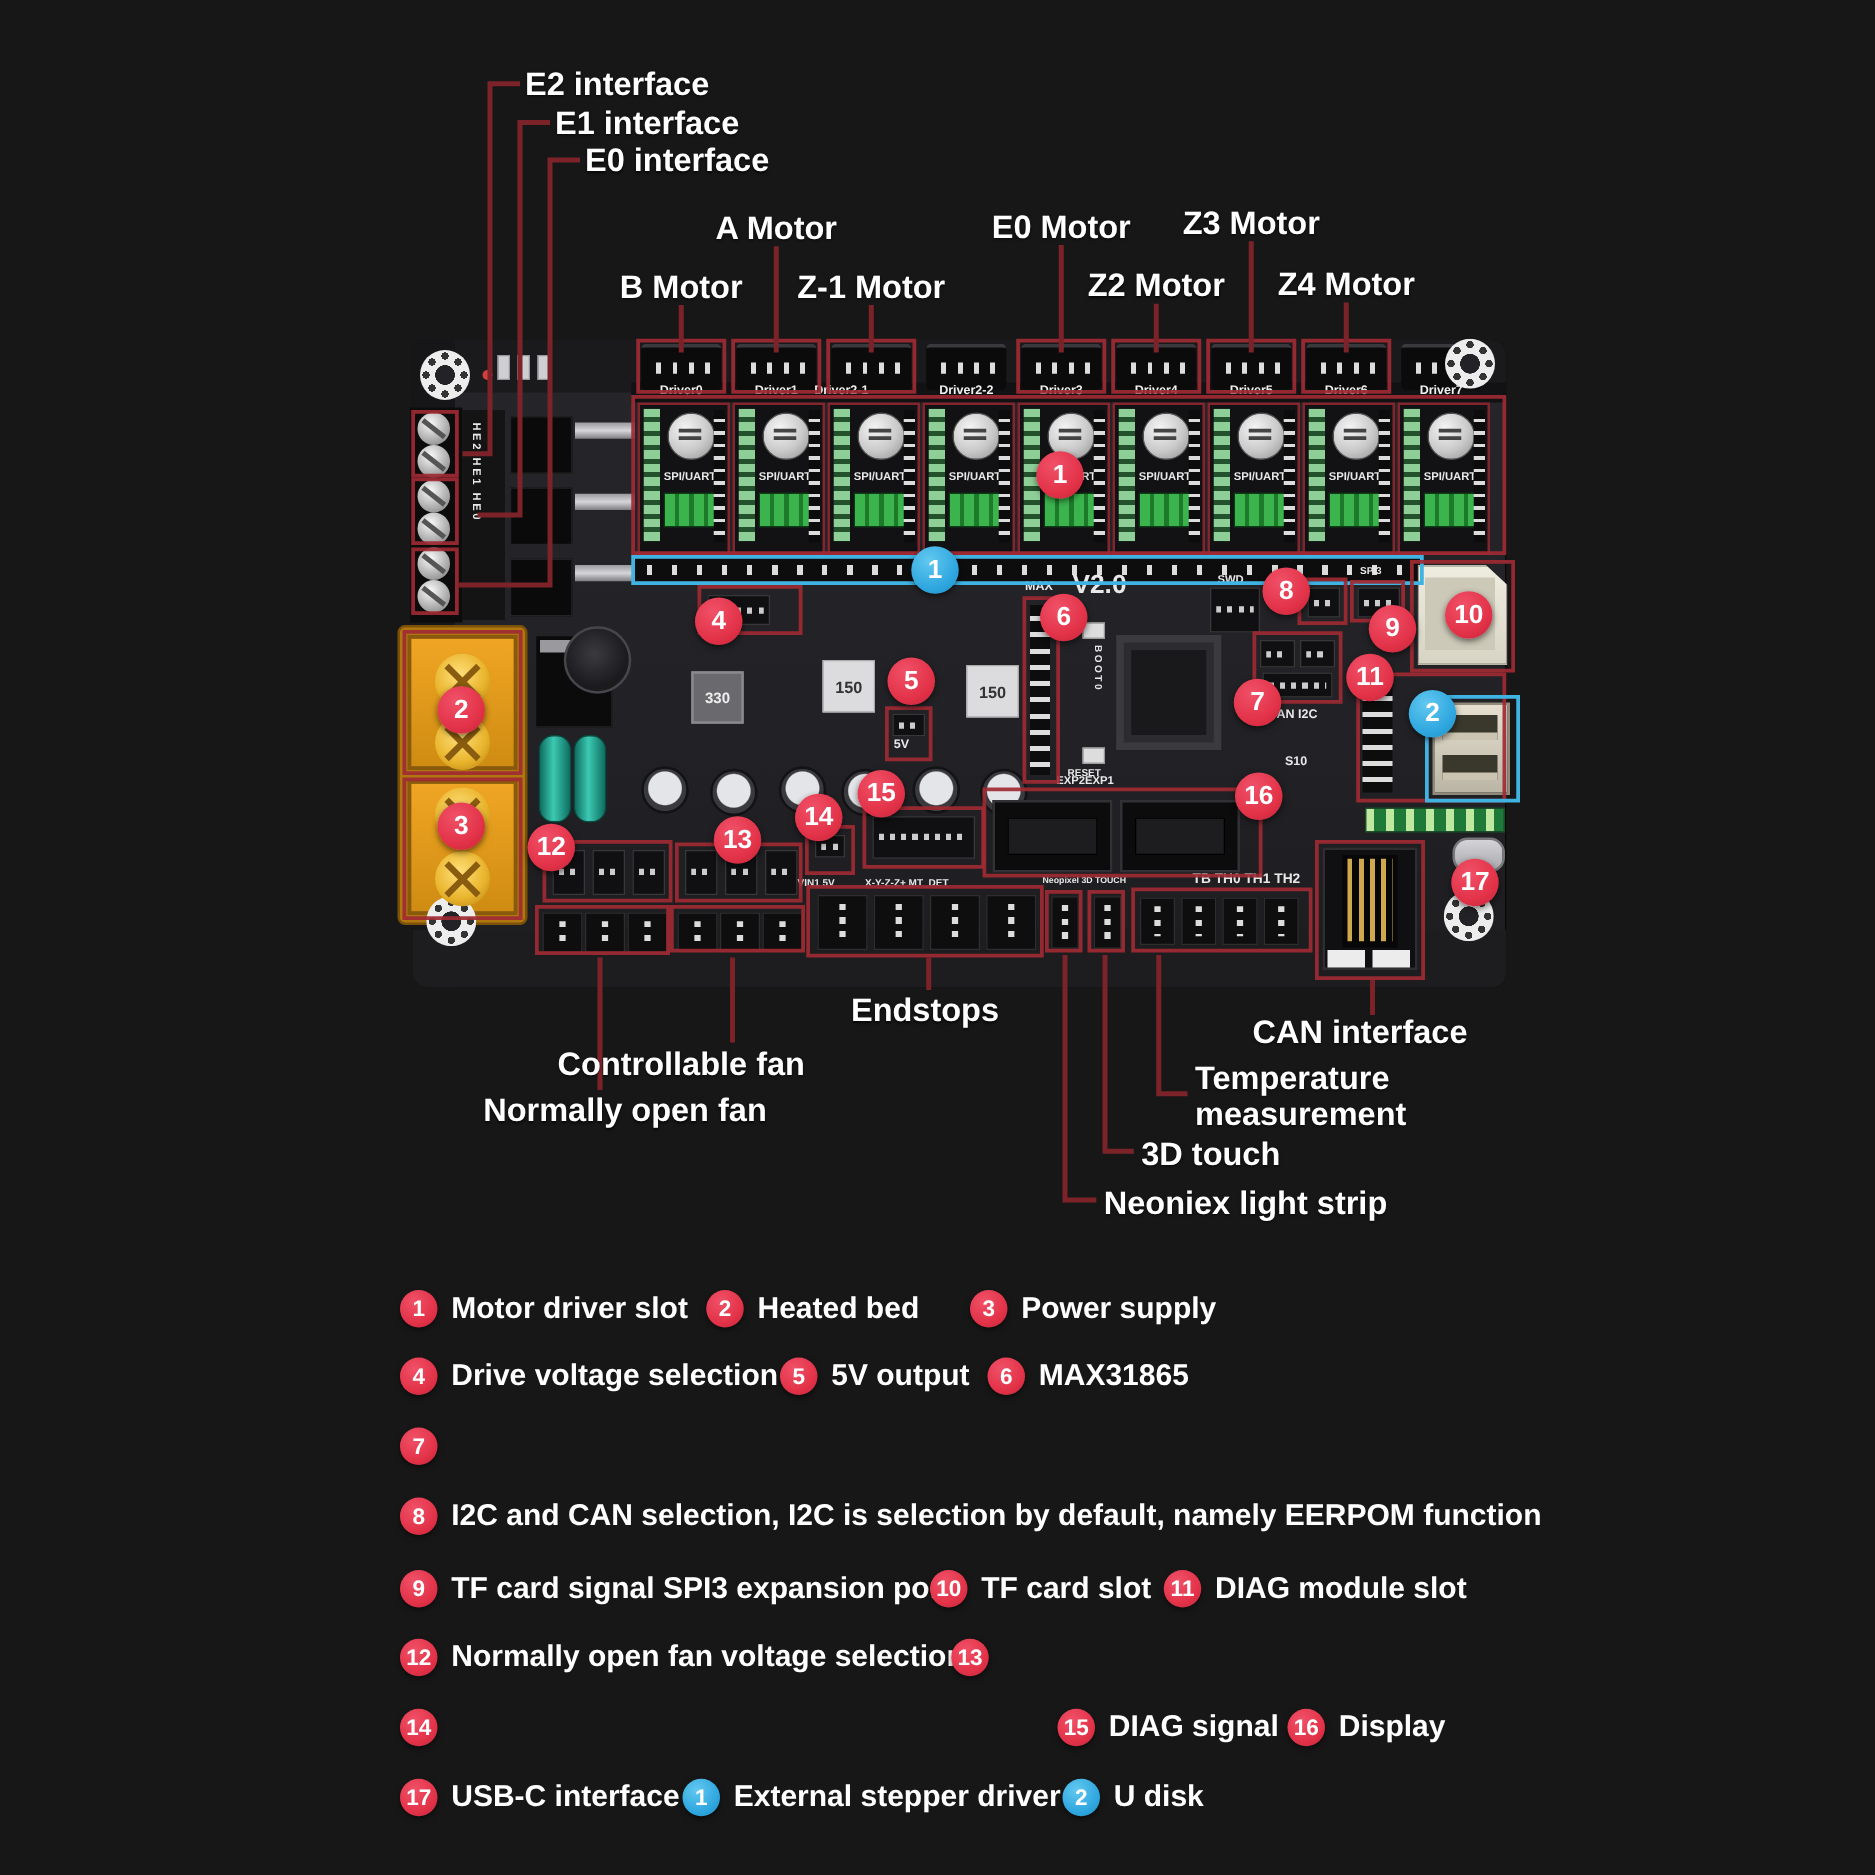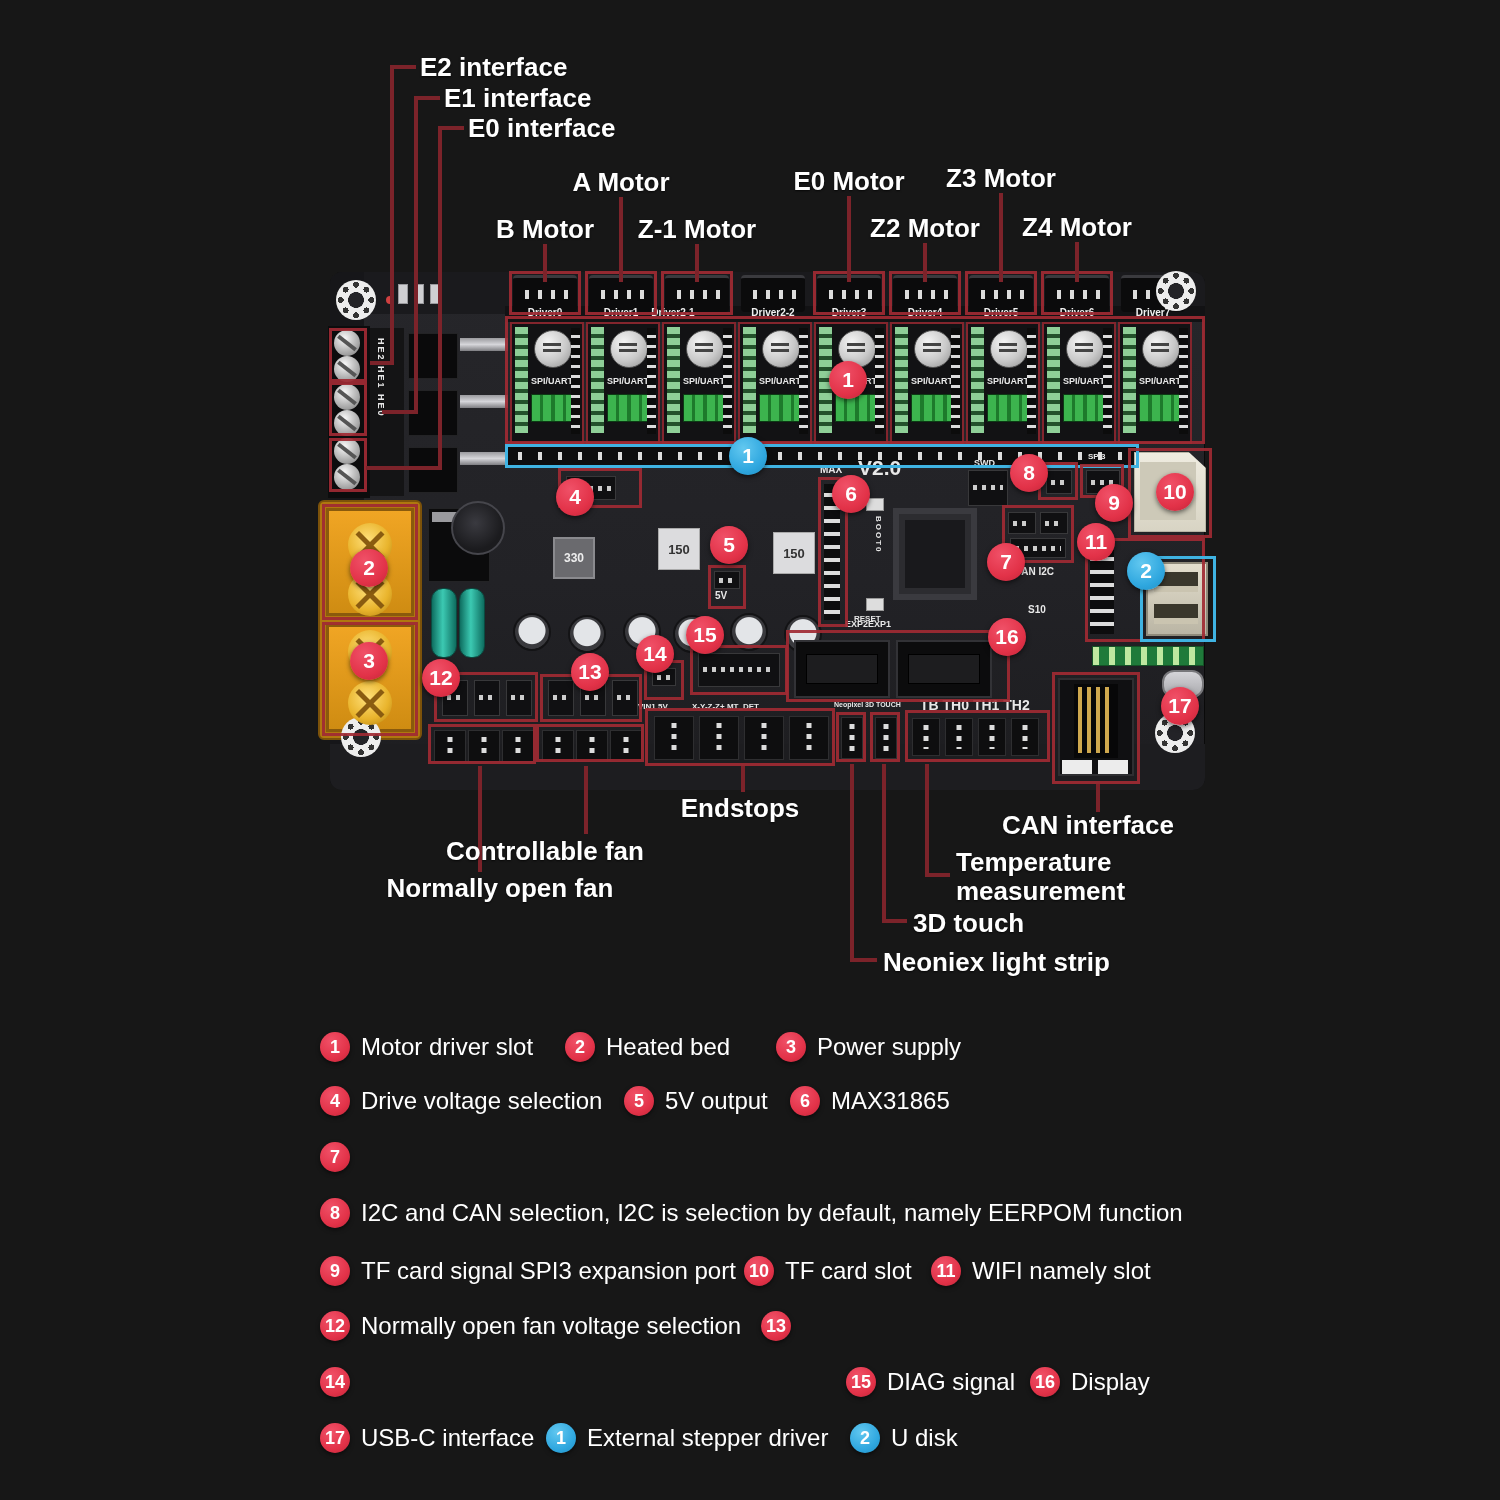--- a/index.html
+++ b/index.html
@@ -71,21 +71,21 @@
         background:repeating-linear-gradient(90deg,#ccc 0 4px,transparent 4px 9px);}
   .idc{position:absolute;background:#0c0c0d;border:2px solid #323236;z-index:3;}
   .idc:after{content:"";position:absolute;left:10px;right:10px;top:12px;bottom:12px;background:#1d1d1f;
         border:1px solid #000;}
   .chip{background:#2c2c30;border:6px solid #3a3a3f;}
   .legend-item{position:absolute;display:flex;align-items:center;gap:11px;z-index:6;}
   .lc{width:30px;height:30px;border-radius:50%;flex:0 0 30px;display:flex;align-items:center;justify-content:center;
       color:#fff;font-weight:bold;font-size:18px;box-shadow:0 2px 4px rgba(0,0,0,.5);}
   .lc.red{background:radial-gradient(circle at 38% 30%,#f05168,#e23248 62%,#c12438);}
   .lc.blue{background:radial-gradient(circle at 38% 30%,#62c8f0,#2fa7df 62%,#1f8fc4);}
-  .lt{color:#fff;font-weight:normal;font-size:24px;white-space:nowrap;}
+  .lt{color:#fff;font-weight:bold;font-size:24px;white-space:nowrap;}
 </style>
 </head>
 <body>
 
 <div id="stage">
 
   <svg id="lines" width="1500" height="1500">
     <g stroke="#7c232a" stroke-width="4" fill="none">
       <path d="M370,363 H392 V67 H416"></path>
       <path d="M382,412 H416 V98 H440"></path>
@@ -368,21 +368,21 @@
   <div class="con2" style="left:654px;top:716px;width:38px;height:42px"></div>
   <div class="con2" style="left:699px;top:716px;width:38px;height:42px"></div>
   <div class="con2" style="left:744px;top:716px;width:38px;height:42px"></div>
   <div class="con2" style="left:789px;top:716px;width:38px;height:42px"></div>
 
   <div class="silk" style="left:834px;top:701px;font-size:7px">Neopixel 3D TOUCH</div>
   <div class="rbox" style="left:836px;top:712px;width:30px;height:50px"></div>
   <div class="con2" style="left:841px;top:717px;width:20px;height:40px"></div>
   <div class="rbox" style="left:870px;top:712px;width:30px;height:50px"></div>
   <div class="con2" style="left:875px;top:717px;width:20px;height:40px"></div>
-  <div class="silk" style="left:920px;top:697px;font-size:14px">TB   TH0   TH1   TH2</div>
+  <div class="silk" style="left:954px;top:697px;font-size:11px">TB   TH0   TH1   TH2</div>
   <div class="rbox" style="left:905px;top:710px;width:145px;height:52px"></div>
   <div class="con2" style="left:912px;top:718px;width:26px;height:36px"></div>
   <div class="con2" style="left:945px;top:718px;width:26px;height:36px"></div>
   <div class="con2" style="left:978px;top:718px;width:26px;height:36px"></div>
   <div class="con2" style="left:1011px;top:718px;width:26px;height:36px"></div>
 
   <div class="abs" style="left:386px;top:296px;width:8px;height:8px;border-radius:50%;background:#d04040;z-index:3;"></div>
   <div class="abs" style="left:398px;top:284px;width:10px;height:20px;background:#cfcfd2;border:1px solid #98989c;z-index:3;"></div>
   <div class="abs" style="left:414px;top:284px;width:10px;height:20px;background:#cfcfd2;border:1px solid #98989c;z-index:3;"></div>
   <div class="abs" style="left:430px;top:284px;width:10px;height:20px;background:#cfcfd2;border:1px solid #98989c;z-index:3;"></div>
@@ -441,21 +441,21 @@
   <div class="legend-item" style="left:320px;top:1256px">
     <span class="lc red">9</span>
     <span class="lt">TF card signal SPI3 expansion port</span>
     </div>
   <div class="legend-item" style="left:744px;top:1256px">
     <span class="lc red">10</span>
     <span class="lt">TF card slot</span>
     </div>
   <div class="legend-item" style="left:931px;top:1256px">
     <span class="lc red">11</span>
-    <span class="lt">WIFI namely slot</span>
+    <span class="lt">DIAG module slot</span>
     </div>
   <div class="legend-item" style="left:320px;top:1311px">
     <span class="lc red">12</span>
     <span class="lt">Normally open fan voltage selection</span>
     </div>
   <div class="legend-item" style="left:761px;top:1311px">
     <span class="lc red">13</span>
     </div>
   <div class="legend-item" style="left:320px;top:1367px">
     <span class="lc red">14</span>

